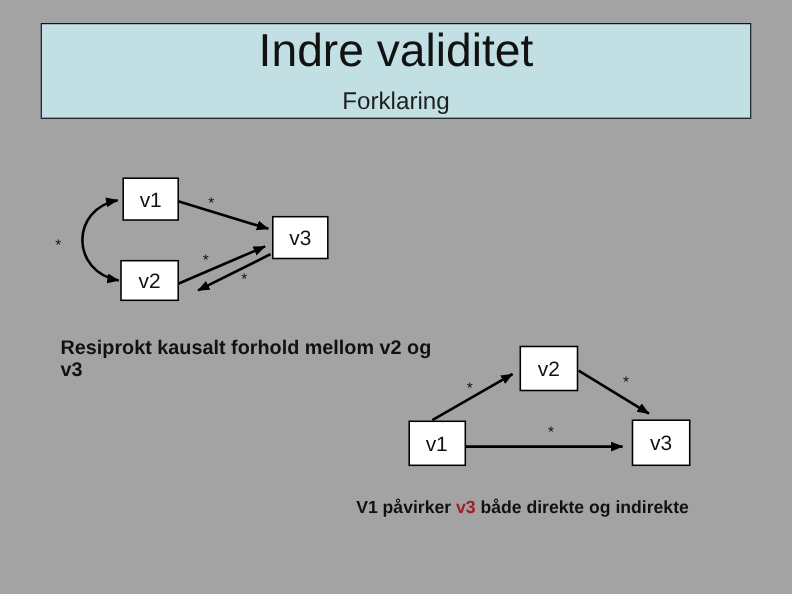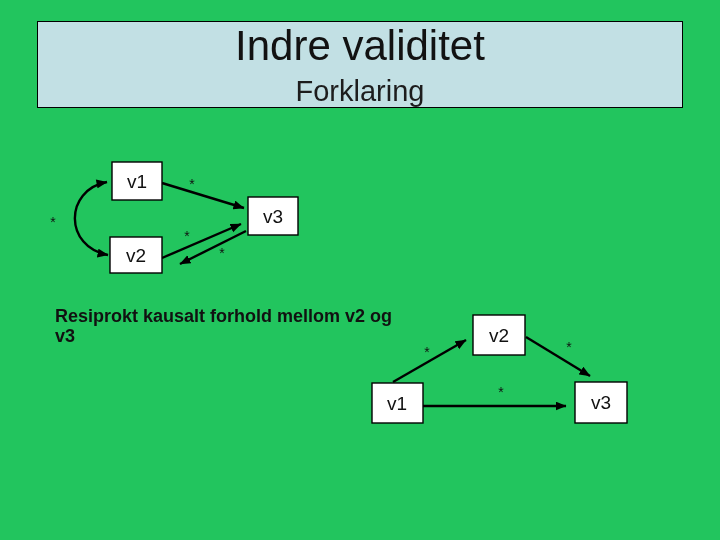--- a/index.html
+++ b/index.html
@@ -5,21 +5,21 @@
   html, body {
     margin: 0;
     padding: 0;
     background: #ffffff;
     font-family: "Liberation Sans", sans-serif;
   }
   .slide {
     position: relative;
     width: 720px;
     height: 540px;
-    background: #22c55e;
+    background: #a3a3a3;
     overflow: hidden;
   }
   .title-box {
     position: absolute;
     left: 37px;
     top: 21px;
     width: 646px;
     height: 87px;
     box-sizing: border-box;
     background: var(--title-bg, #c2e0e4);
@@ -31,21 +31,21 @@
     text-align: center;
   }
   .title {
     font-size: 42px;
     line-height: 44px;
     color: #121212;
     padding-top: 2px;
     white-space: nowrap;
   }
   .subtitle {
-    font-size: 29px;
+    font-size: 22px;
     line-height: 29px;
     color: #1d1d1d;
     padding-bottom: 1px;
     white-space: nowrap;
   }
   svg.diagram {
     position: absolute;
     overflow: visible;
   }
   #diagram1 { left: 40px; top: 150px; }
@@ -164,14 +164,17 @@
     <g>
       <rect class="var-box" x="215" y="77" width="52" height="41"></rect>
       <text class="var-label" x="241" y="104">v3</text>
     </g>
 
     <text class="star" x="67" y="52">*</text>
     <text class="star" x="209" y="47">*</text>
     <text class="star" x="141" y="92">*</text>
   </svg>
 
+  <div class="footer">
+    <span>V1 påvirker </span><span class="hl">v3</span><span> både direkte og indirekte</span>
+  </div>
 
 </div>
 
 </body></html>

